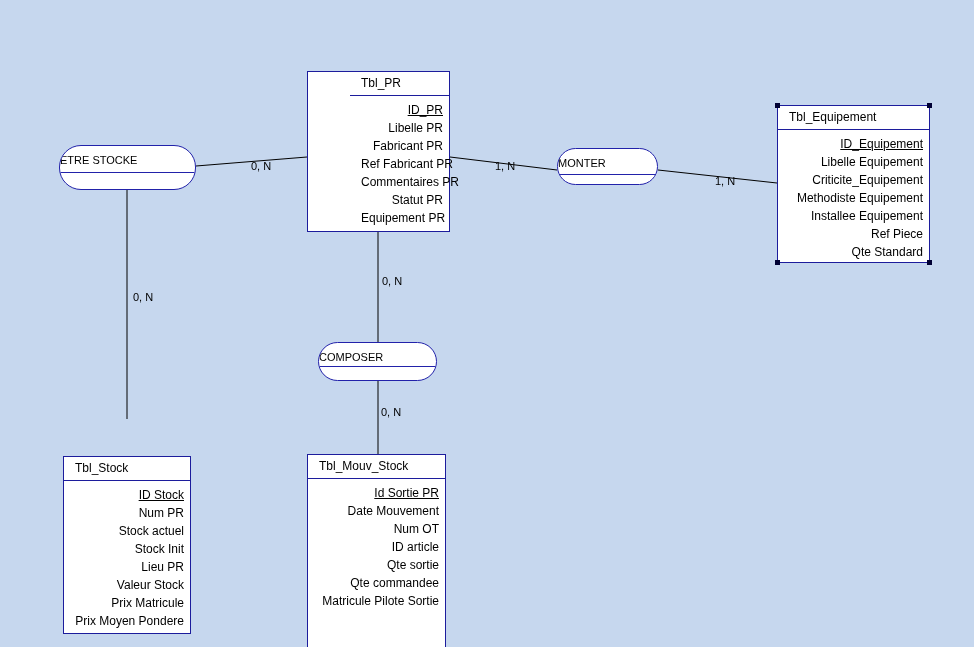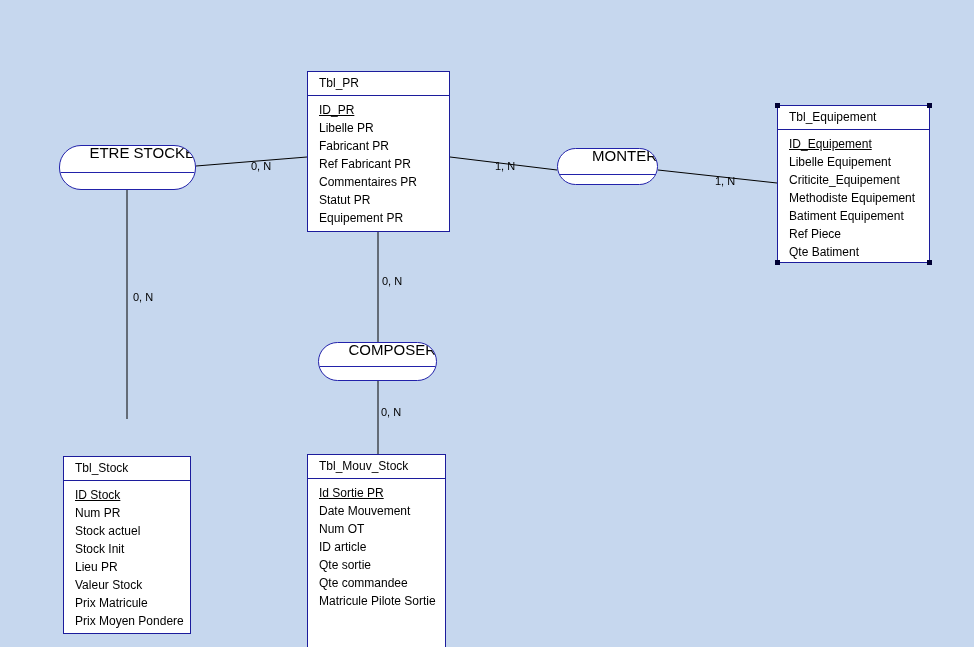--- a/index.html
+++ b/index.html
@@ -45,20 +45,21 @@
     line-height: 14px;
   }
   .entity-attrs {
     padding: 5px 6px 7px 11px;
   }
   .attr {
     font-size: 12px;
     color: #000000;
     line-height: 18px;
     white-space: nowrap;
+    text-align: right;
   }
   .attr.pk {
     text-decoration: underline;
   }
 
   
   .handle {
     position: absolute;
     width: 5px;
     height: 5px;
@@ -74,24 +75,25 @@
   .relation {
     position: absolute;
     background: #ffffff;
     border: 1px solid #2222aa;
     border-radius: 22px;
     box-sizing: border-box;
     z-index: 5;
     overflow: hidden;
   }
   .relation-name {
-    font-size: 15px;
-    color: #000000;
-    text-align: right;
+    font-size: 11px;
+    color: #000000;
+    text-align: left;
     line-height: 14px;
+    padding-top: 7px;
     white-space: nowrap;
   }
   .relation-rule {
     position: absolute;
     left: 0;
     right: 0;
     height: 0;
     border-top: 1px solid #2222aa;
   }
 
@@ -118,43 +120,43 @@
 
     <line x1="658" y1="170" x2="777" y2="183" stroke="#000000" stroke-width="1"></line>
 
     <line x1="127" y1="190" x2="127" y2="419" stroke="#000000" stroke-width="1"></line>
 
     <line x1="378" y1="232" x2="378" y2="342" stroke="#000000" stroke-width="1"></line>
 
     <line x1="378" y1="381" x2="378" y2="454" stroke="#000000" stroke-width="1"></line>
   </svg>
 
-  <div class="entity" style="left:307px; top:71px; width:143px; height:161px;">
+  <div class="entity" style="left:307px; top:71px; width:143px; height:161px;padding-left:42px;">
     <div class="entity-title">Tbl_PR</div>
     <div class="entity-attrs">
       <div class="attr pk">ID_PR</div>
       <div class="attr">Libelle PR</div>
       <div class="attr">Fabricant PR</div>
       <div class="attr">Ref Fabricant PR</div>
       <div class="attr">Commentaires PR</div>
       <div class="attr">Statut PR</div>
       <div class="attr">Equipement PR</div>
     </div>
   </div>
 
   <div class="entity" style="left:777px; top:105px; width:153px; height:158px;">
     <div class="entity-title">Tbl_Equipement</div>
     <div class="entity-attrs">
       <div class="attr pk">ID_Equipement</div>
       <div class="attr">Libelle Equipement</div>
       <div class="attr">Criticite_Equipement</div>
       <div class="attr">Methodiste  Equipement</div>
-      <div class="attr">Batiment Equipement</div>
+      <div class="attr">Installee Equipement</div>
       <div class="attr">Ref Piece</div>
-      <div class="attr">Qte Batiment</div>
+      <div class="attr">Qte Standard</div>
     </div>
     <div class="handle h-tl"></div>
     <div class="handle h-tr"></div>
     <div class="handle h-bl"></div>
     <div class="handle h-br"></div>
   </div>
 
   <div class="entity" style="left:63px; top:419px; width:128px; height:178px;margin-top:37px;">
     <div class="entity-title">Tbl_Stock</div>
     <div class="entity-attrs">

